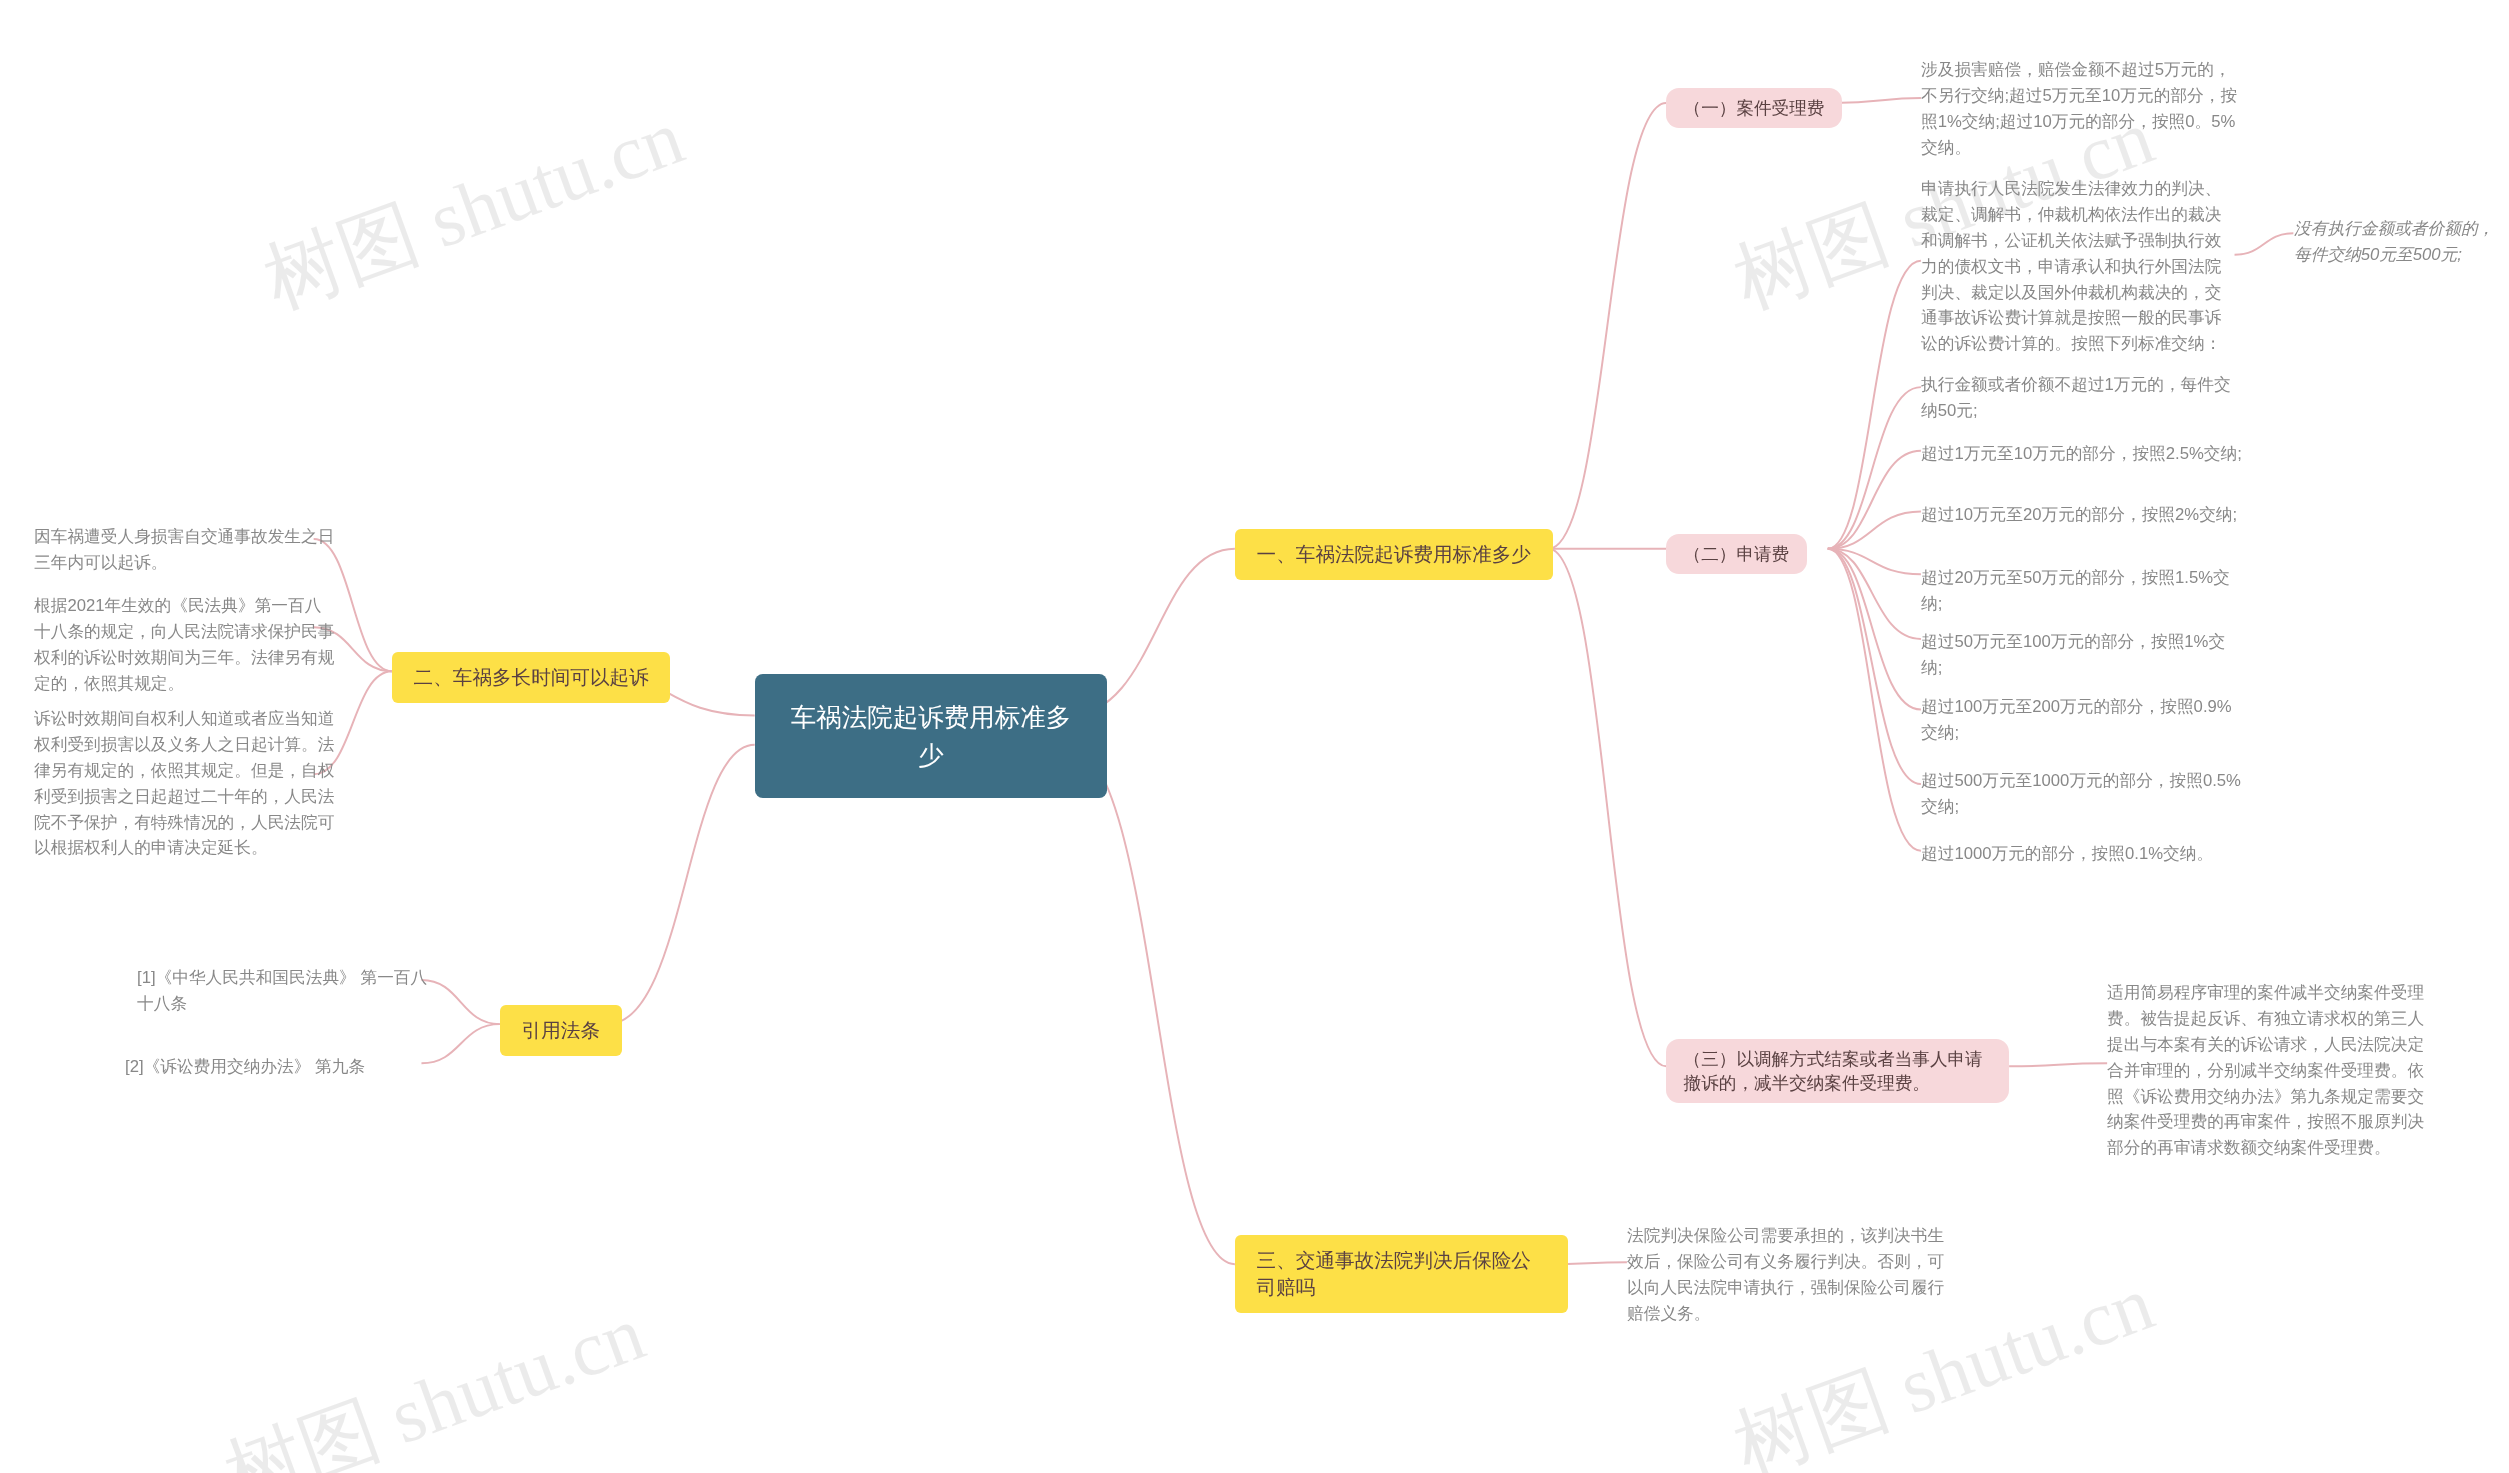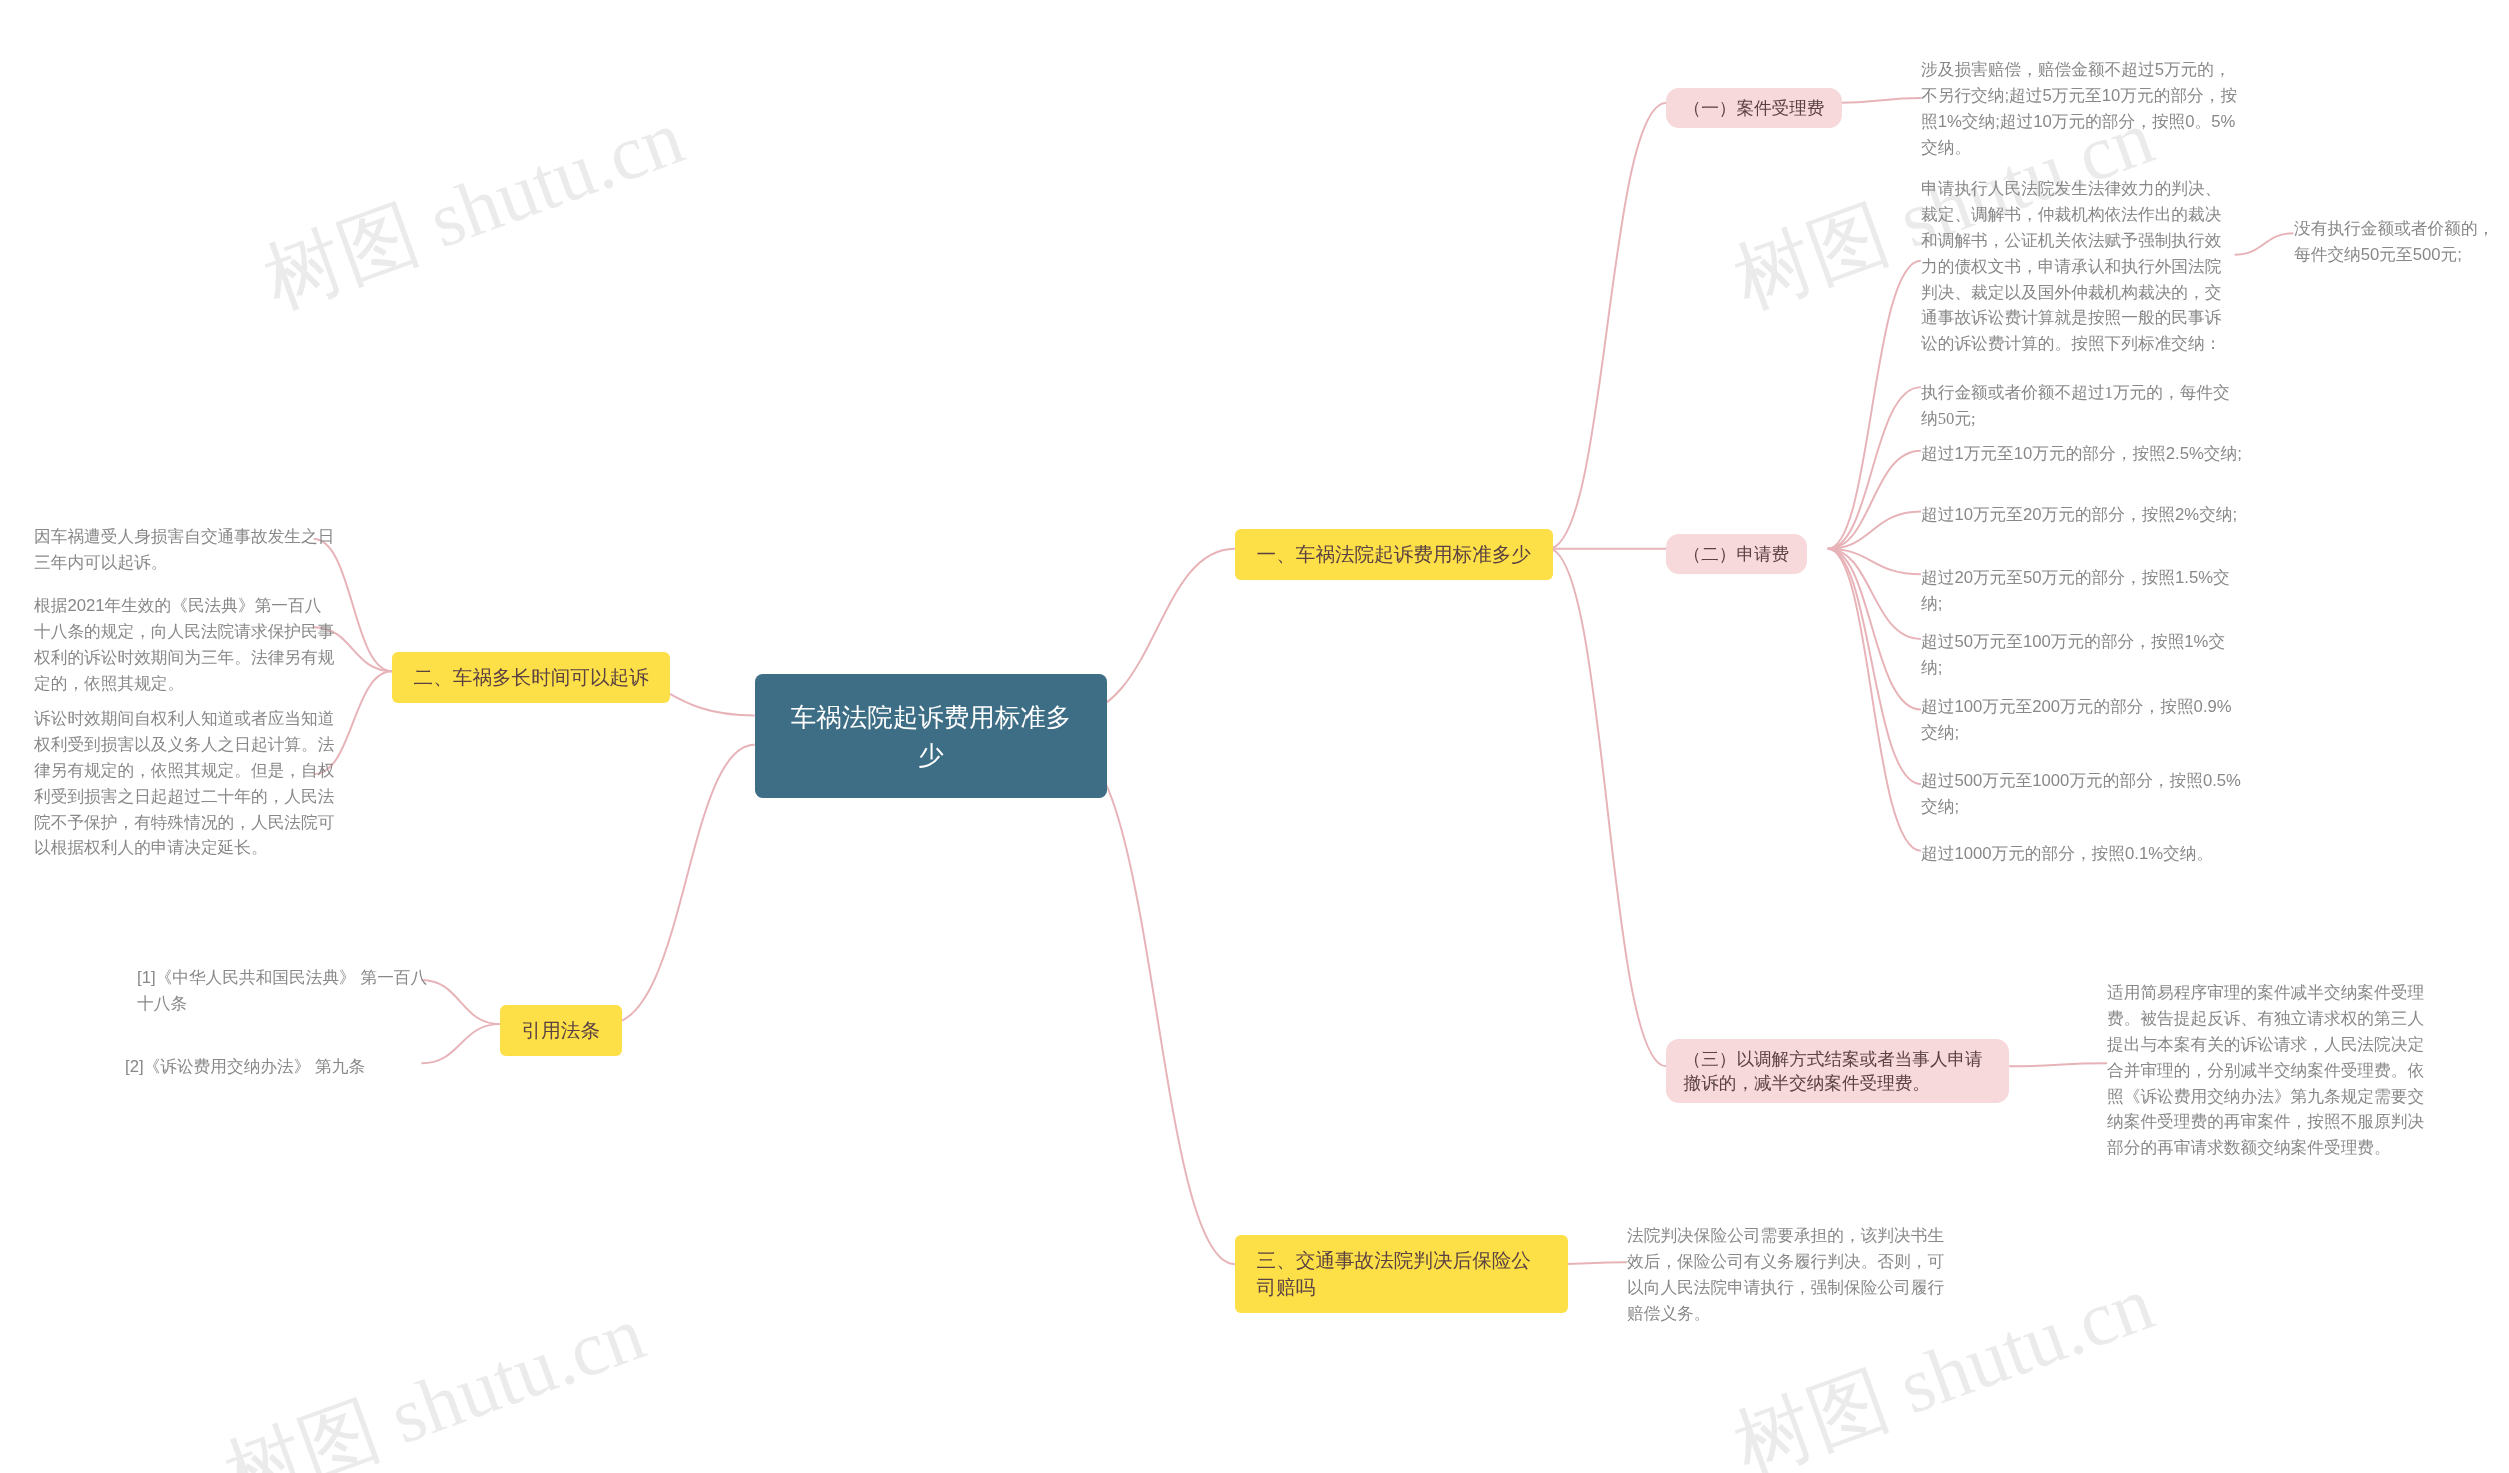--- a/index.html
+++ b/index.html
@@ -133,22 +133,22 @@
 
 <div class="center-node">车祸法院起诉费用标准多少</div>
 
 <div class="l1-node" style="left:1235px; top:529px;">一、车祸法院起诉费用标准多少</div>
 
 <div class="l2-label" style="left:1666px; top:88px;">（一）案件受理费</div>
 <div class="txt" style="left:1921px; top:57px;">涉及损害赔偿，赔偿金额不超过5万元的，不另行交纳;超过5万元至10万元的部分，按照1%交纳;超过10万元的部分，按照0。5%交纳。</div>
 
 <div class="l2-label" style="left:1666px; top:534px;">（二）申请费</div>
 <div class="txt" style="left:1921px; top:176px; max-width:314px;">申请执行人民法院发生法律效力的判决、裁定、调解书，仲裁机构依法作出的裁决和调解书，公证机关依法赋予强制执行效力的债权文书，申请承认和执行外国法院判决、裁定以及国外仲裁机构裁决的，交通事故诉讼费计算就是按照一般的民事诉讼的诉讼费计算的。按照下列标准交纳：</div>
-<div class="txt txt-narrow" style="left:2294px; top:216px; max-width:206px;">没有执行金额或者价额的，每件交纳50元至500元;</div>
-<div class="txt" style="left:1921px; top:380px;font-family:Liberation Serif, serif;">执行金额或者价额不超过1万元的，每件交纳50元;</div>
+<div class="txt txt-narrow" style="left:2294px; top:216px; max-width:206px;font-style:italic;">没有执行金额或者价额的，每件交纳50元至500元;</div>
+<div class="txt" style="left:1921px; top:372px;">执行金额或者价额不超过1万元的，每件交纳50元;</div>
 <div class="txt" style="left:1921px; top:441px;">超过1万元至10万元的部分，按照2.5%交纳;</div>
 <div class="txt" style="left:1921px; top:502px;">超过10万元至20万元的部分，按照2%交纳;</div>
 <div class="txt" style="left:1921px; top:565px;">超过20万元至50万元的部分，按照1.5%交纳;</div>
 <div class="txt" style="left:1921px; top:629px;">超过50万元至100万元的部分，按照1%交纳;</div>
 <div class="txt" style="left:1921px; top:694px;">超过100万元至200万元的部分，按照0.9%交纳;</div>
 <div class="txt" style="left:1921px; top:768px;">超过500万元至1000万元的部分，按照0.5%交纳;</div>
 <div class="txt" style="left:1921px; top:841px;">超过1000万元的部分，按照0.1%交纳。</div>
 
 <div class="l2-label" style="left:1666px; top:1039px; max-width:343px;">（三）以调解方式结案或者当事人申请撤诉的，减半交纳案件受理费。</div>
 <div class="txt" style="left:2107px; top:980px; max-width:333px;">适用简易程序审理的案件减半交纳案件受理费。被告提起反诉、有独立请求权的第三人提出与本案有关的诉讼请求，人民法院决定合并审理的，分别减半交纳案件受理费。依照《诉讼费用交纳办法》第九条规定需要交纳案件受理费的再审案件，按照不服原判决部分的再审请求数额交纳案件受理费。</div>

